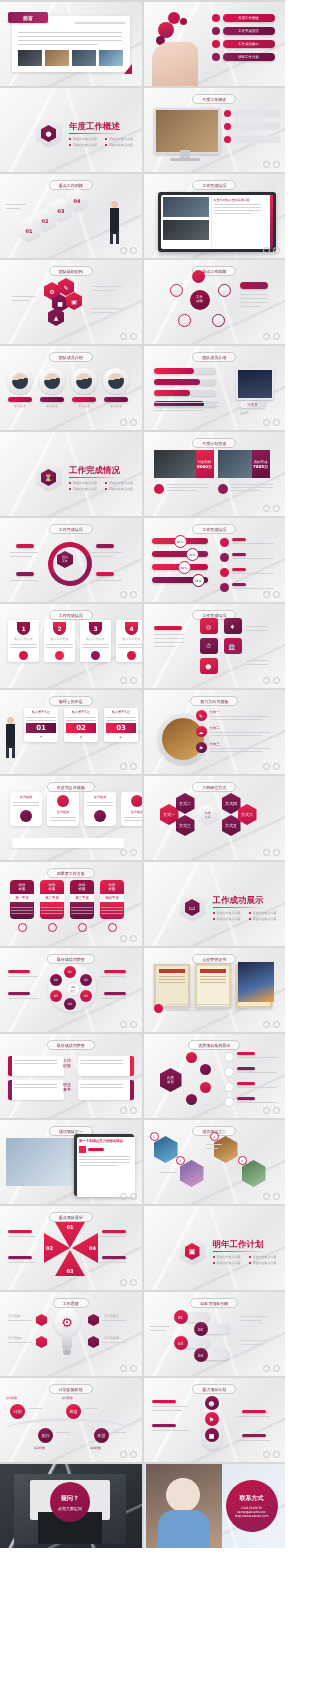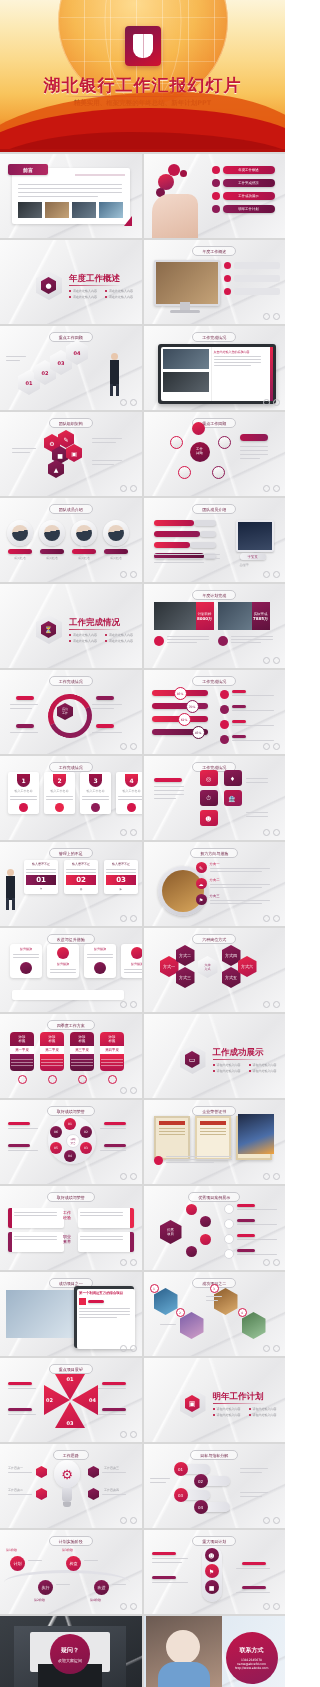--- a/index.html
+++ b/index.html
@@ -91,41 +91,20 @@
 
   .avatar{border-radius:50%;background:linear-gradient(160deg,#fff,#dcdce1);box-shadow:0 1px 2px rgba(0,0,0,.18);
     display:flex;align-items:center;justify-content:center;}
   .avatar i{display:block;width:64%;height:64%;border-radius:50%;background:linear-gradient(170deg,#e8d3c2 40%,#2f3a49 41%);}
 </style>
 </head>
 <body>
 
 <div class="page">
 
-  <div class="cover">
-    <div class="globe"></div>
-    <div class="meridian">
-      
-    </div>
-    <div class="logo-badge"></div>
-    <div class="logo-book"></div>
-    <div class="cover-title">湖北银行工作汇报幻灯片</div>
-    <div class="title-rule"></div>
-    <div class="cover-sub">精美实用、框架完整的年终总结、新年计划PPT</div>
-    <div class="cover-icons">
-      <div class="hexi">❄</div>
-      <div class="hexi">⚑</div>
-      <div class="hexi">⚓</div>
-      <div class="hexi">✿</div>
-    </div>
-    <div class="wave1"></div>
-    <div class="wave2"></div>
-    <div class="wave3"></div>
-    <div class="cover-edge"></div>
-  </div>
 
   <div class="grid">
 
     <div class="slide">
       <div style="position:absolute;left:12px;top:14px;width:118px;height:56px;background:#fff;border-radius:2px;box-shadow:0 1px 3px rgba(0,0,0,.15);"></div>
       <div class="pill" style="position:absolute;left:8px;top:10px;width:40px;height:11px;background:linear-gradient(90deg,#8e1b56,#b32a63);border-radius:2px;display:flex;align-items:center;justify-content:center;">
         <span style="font-size:5px;color:#fff;font-weight:bold;">前言</span>
       </div>
       <div style="position:absolute;left:75px;top:20px;width:50px;height:2px;background:#e7d4de;"></div>
       <div class="tline s" style="position:absolute;left:18px;top:30px;width:104px;"></div>

